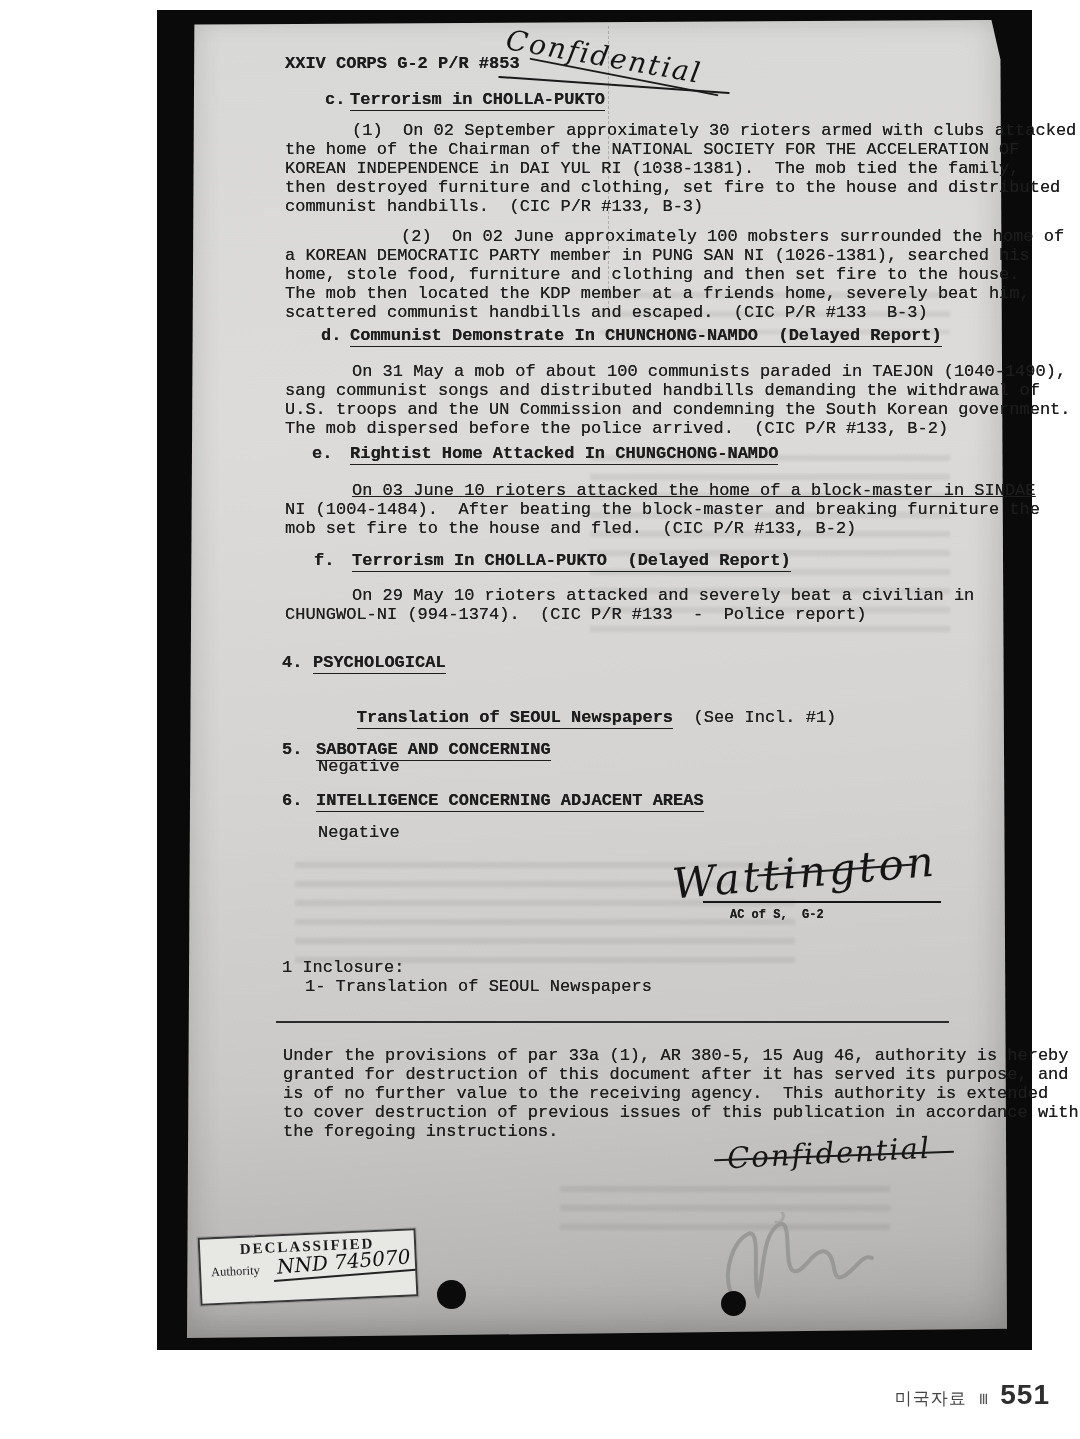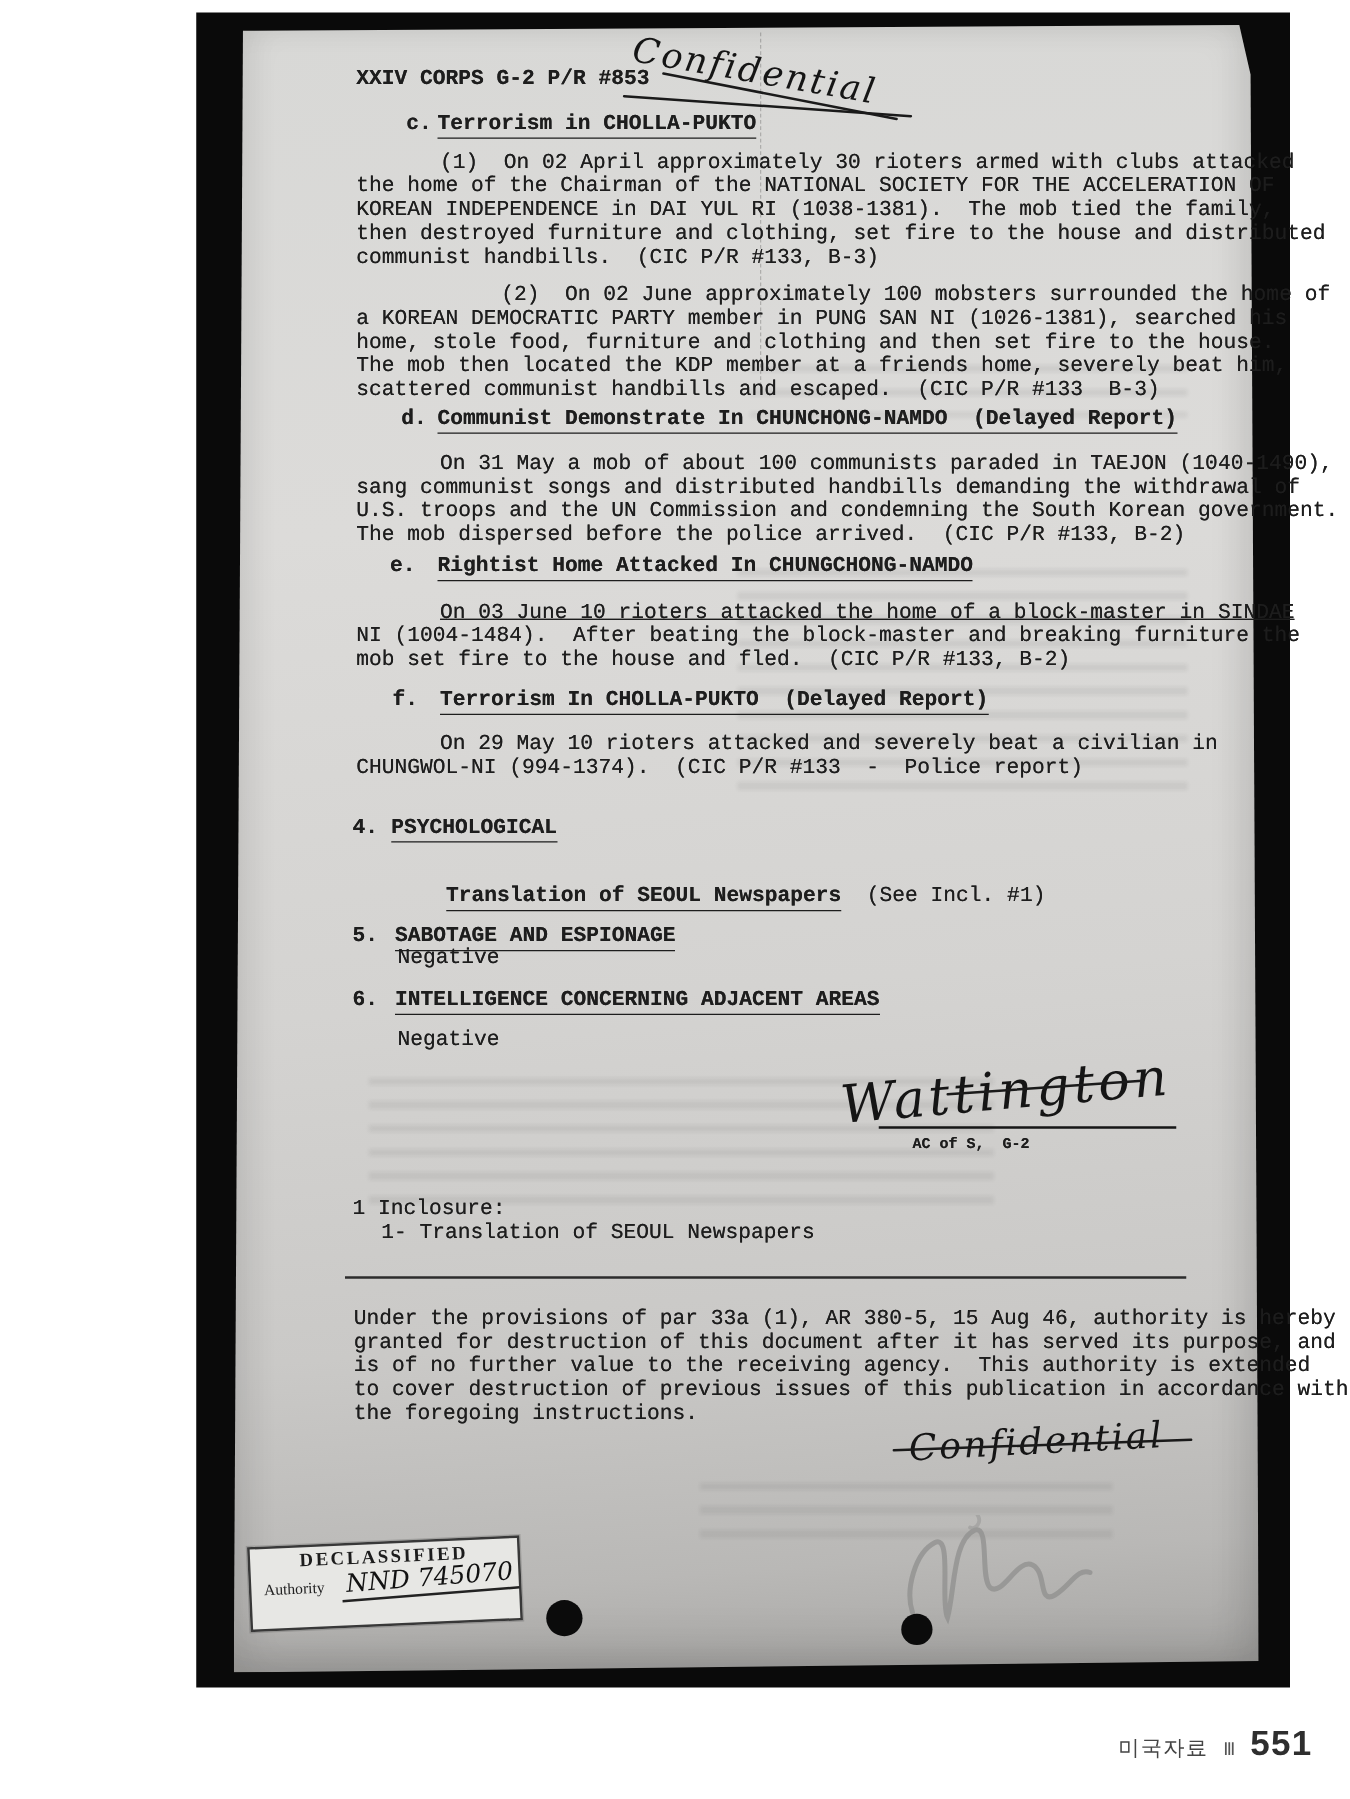--- a/index.html
+++ b/index.html
@@ -66,21 +66,21 @@
 
   <div class="tw hd" style="left:285px;top:54px;">XXIV CORPS G-2 P/R #853</div>
 
   <div class="hand" style="left:505px;top:40px;font-size:28px;letter-spacing:2px;transform:rotate(10deg);">Confidential</div>
   <div class="strike" style="left:498px;top:84px;width:232px;transform:rotate(4deg);"></div>
   <div class="strike" style="left:528px;top:76px;width:192px;transform:rotate(11deg);"></div>
 
   <div class="tw hd" style="left:325px;top:90px;">c.</div>
   <div class="tw hd" style="left:350px;top:90px;"><span class="u">Terrorism in CHOLLA-PUKTO</span></div>
 
-  <div class="tw" style="left:352px;top:121px;">(1)  On 02 April approximately 30 rioters armed with clubs attacked</div>
+  <div class="tw" style="left:352px;top:121px;">(1)  On 02 September approximately 30 rioters armed with clubs attacked</div>
   <div class="tw" style="left:285px;top:140px;">the home of the Chairman of the NATIONAL SOCIETY FOR THE ACCELERATION OF</div>
   <div class="tw" style="left:285px;top:159px;">KOREAN INDEPENDENCE in DAI YUL RI (1038-1381).  The mob tied the family,</div>
   <div class="tw" style="left:285px;top:178px;">then destroyed furniture and clothing, set fire to the house and distributed</div>
   <div class="tw" style="left:285px;top:197px;">communist handbills.  (CIC P/R #133, B-3)</div>
 
   <div class="tw" style="left:366px;top:227px;margin-left:35px;">(2)  On 02 June approximately 100 mobsters surrounded the home of</div>
   <div class="tw" style="left:285px;top:246px;">a KOREAN DEMOCRATIC PARTY member in PUNG SAN NI (1026-1381), searched his</div>
   <div class="tw" style="left:285px;top:265px;">home, stole food, furniture and clothing and then set fire to the house.</div>
   <div class="tw" style="left:285px;top:284px;">The mob then located the KDP member at a friends home, severely beat him,</div>
   <div class="tw" style="left:285px;top:303px;">scattered communist handbills and escaped.  (CIC P/R #133  B-3)</div>
@@ -106,21 +106,21 @@
   <div class="tw" style="left:352px;top:586px;">On 29 May 10 rioters attacked and severely beat a civilian in</div>
   <div class="tw" style="left:285px;top:605px;">CHUNGWOL-NI (994-1374).  (CIC P/R #133  -  Police report)</div>
 
   <div class="tw hd" style="left:282px;top:653px;">4.</div>
   <div class="tw hd" style="left:313px;top:653px;"><span class="u">PSYCHOLOGICAL</span></div>
   <div class="tw" style="left:316px;top:689px;">
     <span class="u hd">Translation of SEOUL Newspapers</span><span>  (See Incl. #1)</span>
   </div>
 
   <div class="tw hd" style="left:282px;top:740px;">5.</div>
-  <div class="tw hd" style="left:316px;top:740px;"><span class="u">SABOTAGE AND ESPIONAGE</span></div>
+  <div class="tw hd" style="left:316px;top:740px;"><span class="u">SABOTAGE AND CONCERNING</span></div>
   <div class="tw" style="left:318px;top:757px;">Negative</div>
 
   <div class="tw hd" style="left:282px;top:791px;">6.</div>
   <div class="tw hd" style="left:316px;top:791px;"><span class="u">INTELLIGENCE CONCERNING ADJACENT AREAS</span></div>
   <div class="tw" style="left:318px;top:823px;">Negative</div>
 
   <div class="hand" style="left:672px;top:848px;font-size:42px;letter-spacing:3px;transform:rotate(-5deg);">Wattington</div>
   <div class="strike" style="left:757px;top:869px;width:158px;transform:rotate(-4deg);"></div>
   <div class="sigline" style="left:703px;top:901px;width:238px;"></div>
   <div class="tw hd" style="left:730px;top:906px;font-size:12px;">AC of S,  G-2</div>

